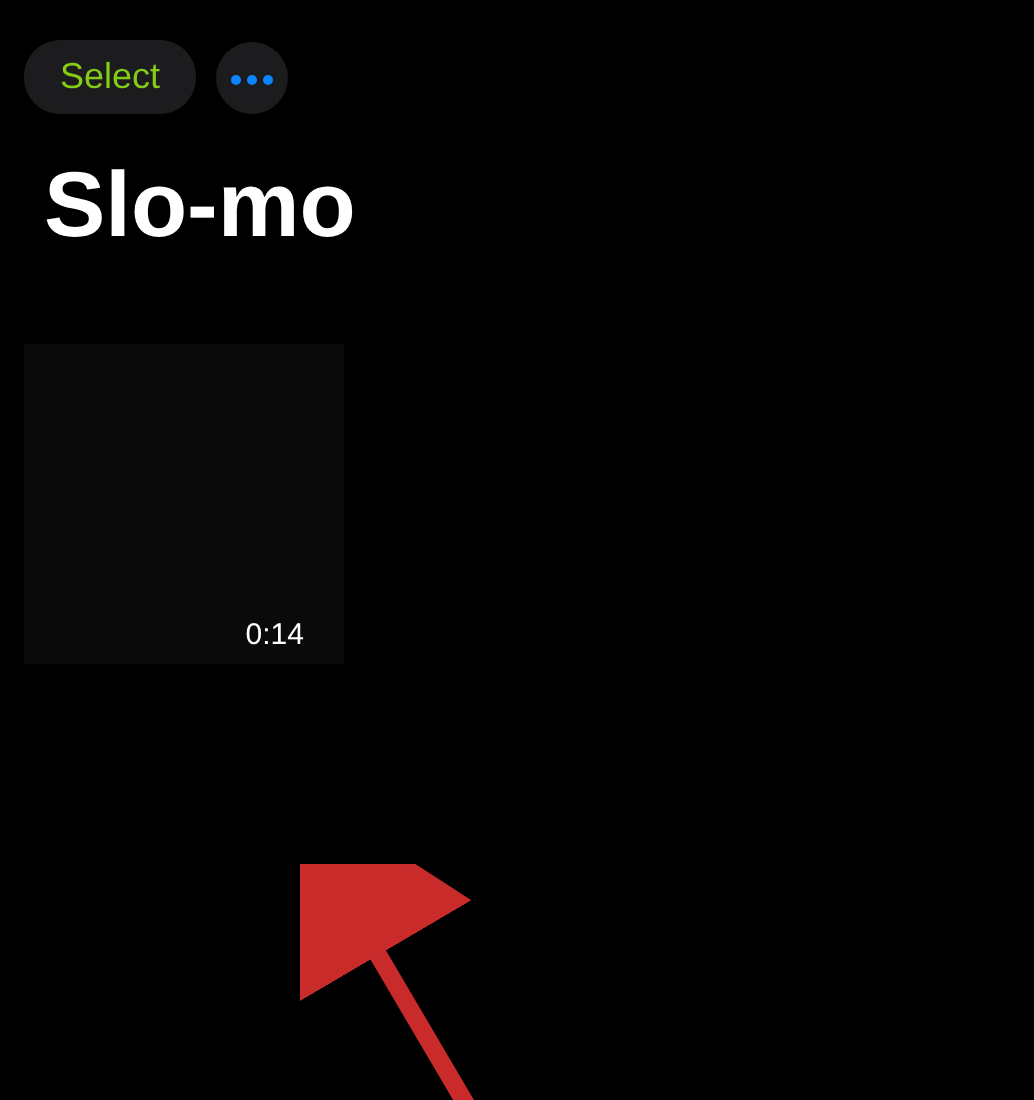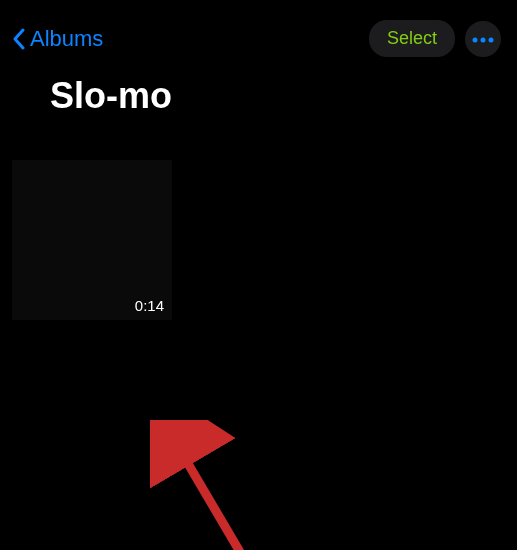--- a/index.html
+++ b/index.html
@@ -60,64 +60,55 @@
       display: flex;
       align-items: center;
       justify-content: center;
       cursor: pointer;
     }
     .title-section {
       padding: 8px 22px;
     }
     .page-title {
       color: #fff;
-      font-size: 36px;
+      font-size: 46px;
       font-weight: 700;
-      margin-left: 28px;
     }
     .content-area {
       position: relative;
       height: calc(100% - 130px);
     }
     .video-thumbnail {
       position: absolute;
       left: 12px;
       top: 35px;
       width: 160px;
       height: 160px;
       background: #0a0a0a;
       cursor: pointer;
     }
     .video-duration {
       position: absolute;
       bottom: 6px;
-      right: 8px;
+      right: 20px;
       color: #fff;
       font-size: 15px;
       font-weight: 500;
     }
     .arrow-annotation {
       position: absolute;
       left: 150px;
       top: 295px;
       pointer-events: none;
     }
   </style>
 </head>
 <body>
 
 <div class="header">
-  <div class="back-button">
-    <span class="chevron-left">
-      <svg width="14" height="22" viewBox="0 0 14 22" fill="none">
-        <path d="M11 2L3 11L11 20" stroke="#0A84FF" stroke-width="3" stroke-linecap="round" stroke-linejoin="round"></path>
-      </svg>
-    </span>
-    <span>Albums</span>
-  </div>
   <div class="header-actions">
     <button class="select-button">Select</button>
     <button class="more-button">
       <span>
         <svg width="22" height="6" viewBox="0 0 22 6" fill="none">
           <circle cx="3" cy="3" r="2.5" fill="#0A84FF"></circle>
           <circle cx="11" cy="3" r="2.5" fill="#0A84FF"></circle>
           <circle cx="19" cy="3" r="2.5" fill="#0A84FF"></circle>
         </svg>
       </span>

